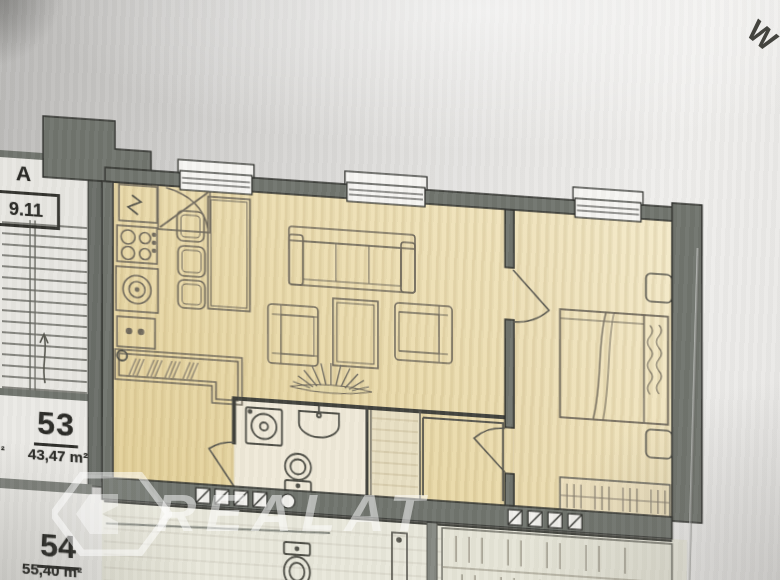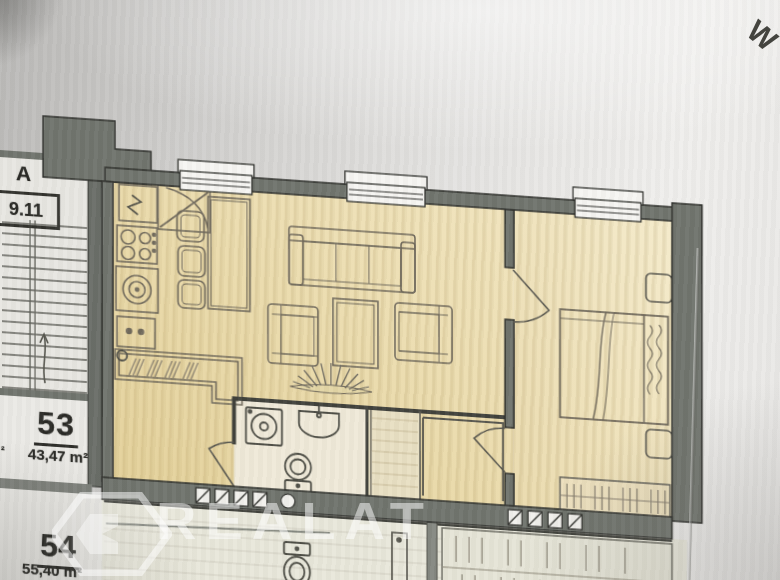--- a/index.html
+++ b/index.html
@@ -35,22 +35,22 @@
     radial-gradient(ellipse 620px 200px at 62% 2%,rgba(255,255,255,0.55),rgba(255,255,255,0) 70%),
     radial-gradient(circle 110px at -2% -2%,rgba(55,55,52,0.5),rgba(55,55,52,0) 72%),
     radial-gradient(ellipse 340px 240px at -4% 104%,rgba(75,75,70,0.26),rgba(75,75,70,0) 70%),
     radial-gradient(ellipse 420px 320px at 104% 104%,rgba(110,108,104,0.30),rgba(110,108,104,0) 70%),
     repeating-linear-gradient(92deg,rgba(255,255,255,0.05) 0 4px,rgba(120,120,115,0.04) 4px 9px);}
   .crease{position:absolute;left:692px;top:248px;width:3px;height:335px;
     background:linear-gradient(to right,rgba(255,255,255,0.5),rgba(90,90,85,0.45));
     transform:rotate(1.6deg);}
   .corner-mark{position:absolute;left:748px;top:18px;font-size:30px;font-weight:bold;color:#44443f;
     transform:rotate(40deg);letter-spacing:-2px;}
-  .watermark{position:absolute;left:52px;top:492px;display:flex;
-    color:rgba(255,255,255,0.5);}
+  .watermark{position:absolute;left:52px;top:472px;display:flex;align-items:center;
+    color:rgba(255,255,255,0.5);font-style:italic;}
   .wm-text{font-size:56px;font-weight:bold;letter-spacing:9px;line-height:1;margin-left:-16px;
     transform:scaleY(0.92);}
 </style>
 </head>
 <body>
 
 <div class="photo">
 
   <div class="plan-skew">
     <svg width="780" height="580" viewBox="0 0 780 580">

